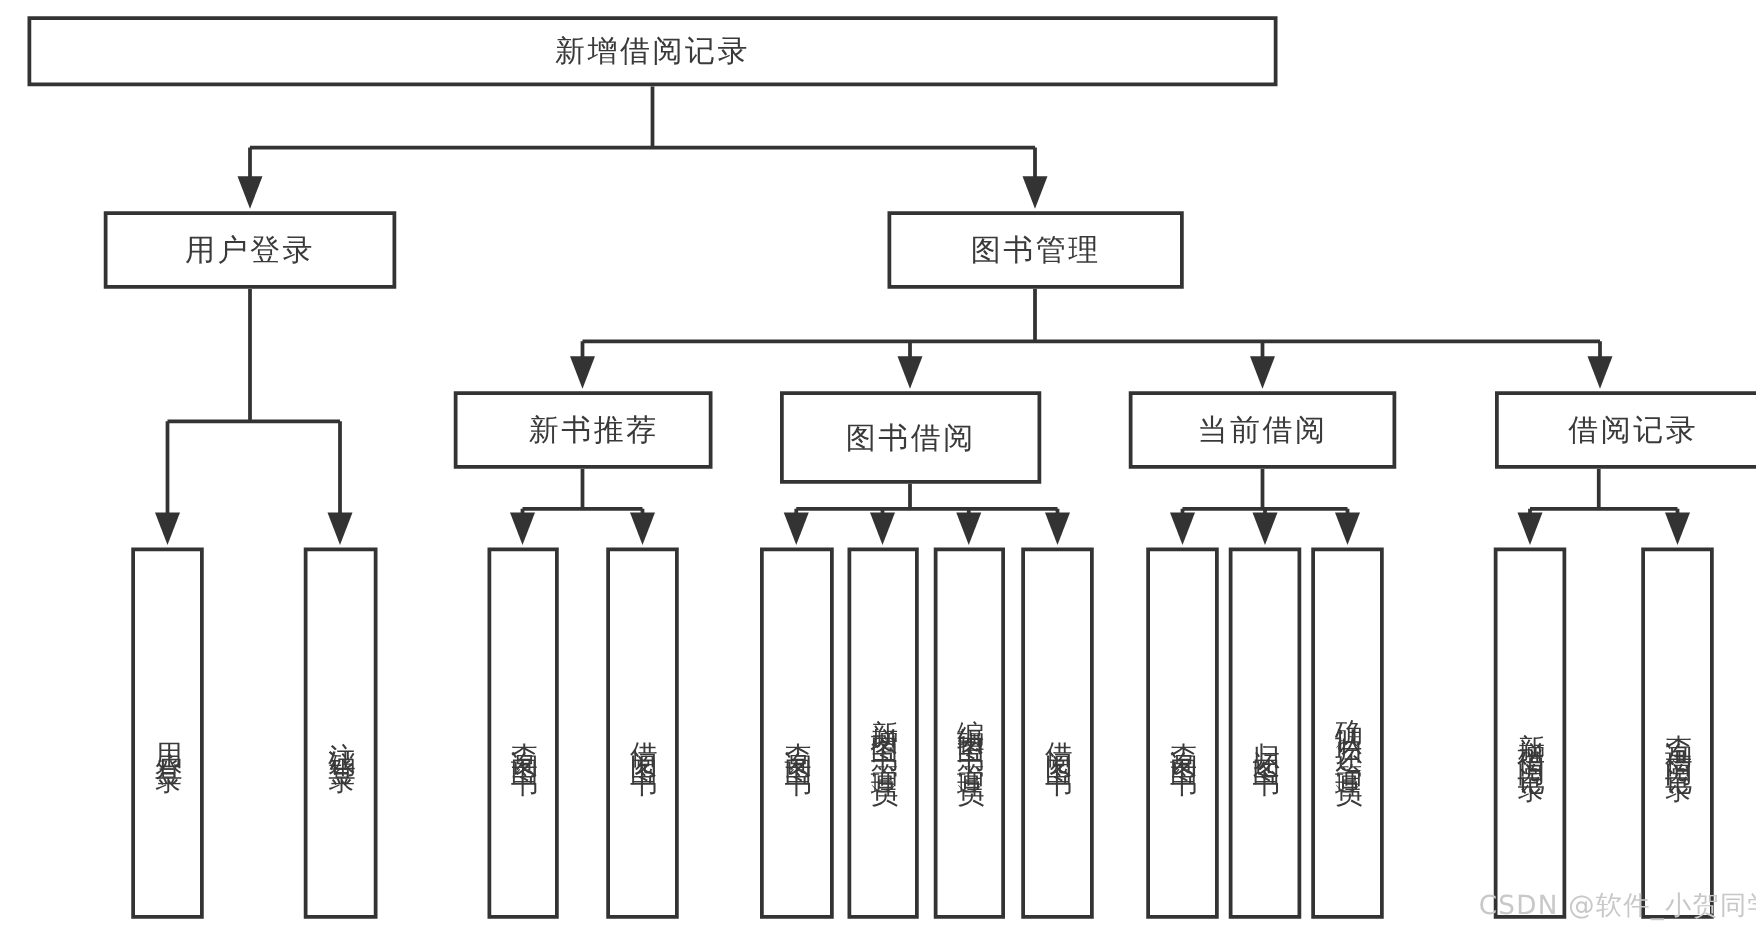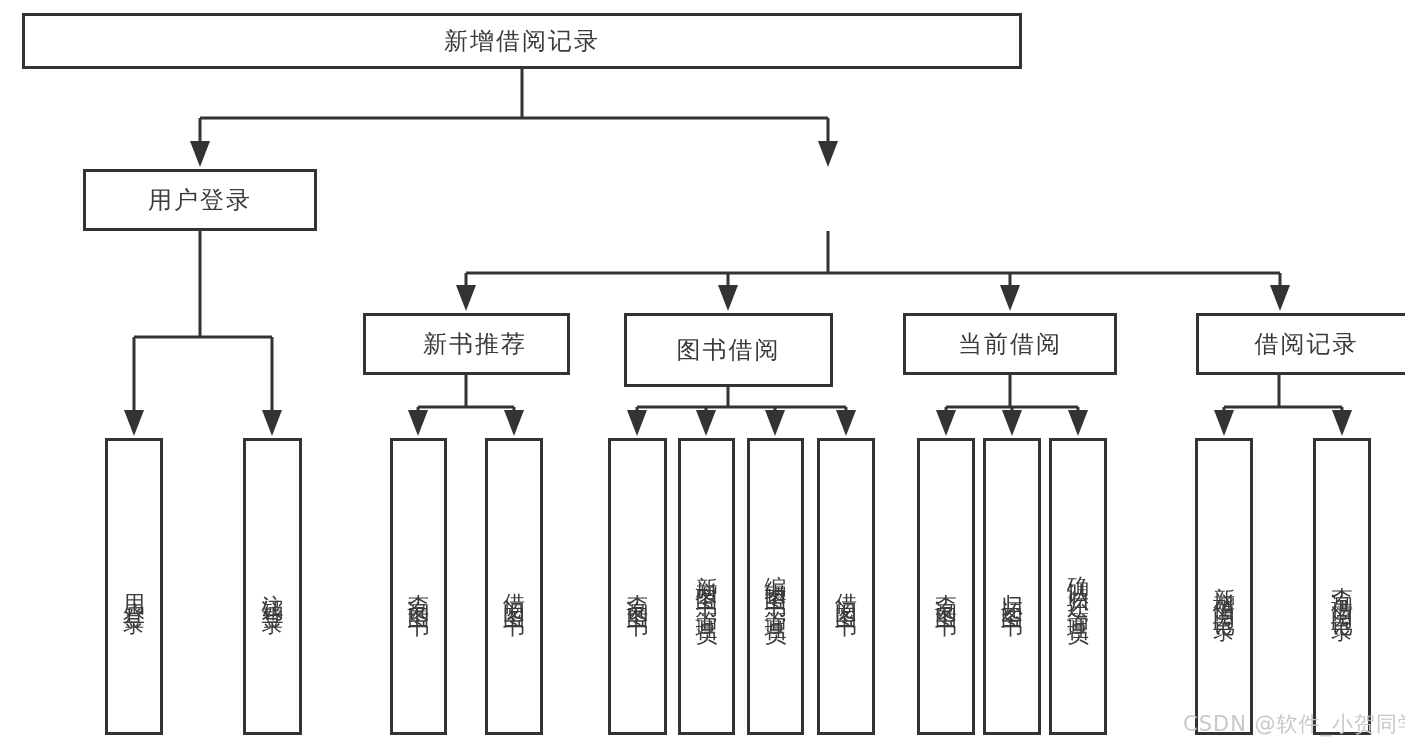--- a/index.html
+++ b/index.html
@@ -95,20 +95,21 @@
       <polygon points="1002,410 1022,410 1012,436"></polygon>
       <polygon points="1068,410 1088,410 1078,436"></polygon>
       <polygon points="1214,410 1234,410 1224,436"></polygon>
       <polygon points="1332,410 1352,410 1342,436"></polygon>
     </g>
   </svg>
 
   <div class="node h-node" style="left:22px; top:13px; width:1000px; height:56px;">新增借阅记录</div>
 
   <div class="node h-node" style="left:83px; top:169px; width:234px; height:62px;">用户登录</div>
+  <div class="node h-node" style="left:710px; top:169px; width:237px; height:62px;">图书管理</div>
 
   <div class="node h-node" style="left:363px; top:313px; width:207px; height:62px;padding-left:17px;">新书推荐</div>
   <div class="node h-node" style="left:624px; top:313px; width:209px; height:74px;">图书借阅</div>
   <div class="node h-node" style="left:903px; top:313px; width:214px; height:62px;text-align:right;">当前借阅</div>
   <div class="node h-node" style="left:1196px; top:313px; width:221px; height:62px;">借阅记录</div>
 
   <div class="node v-node" style="left:105px; top:438px; width:58px; height:297px;">用户登录</div>
   <div class="node v-node" style="left:243px; top:438px; width:59px; height:297px;">注销登录</div>
 
   <div class="node v-node" style="left:390px; top:438px; width:57px; height:297px;">查询图书</div>

